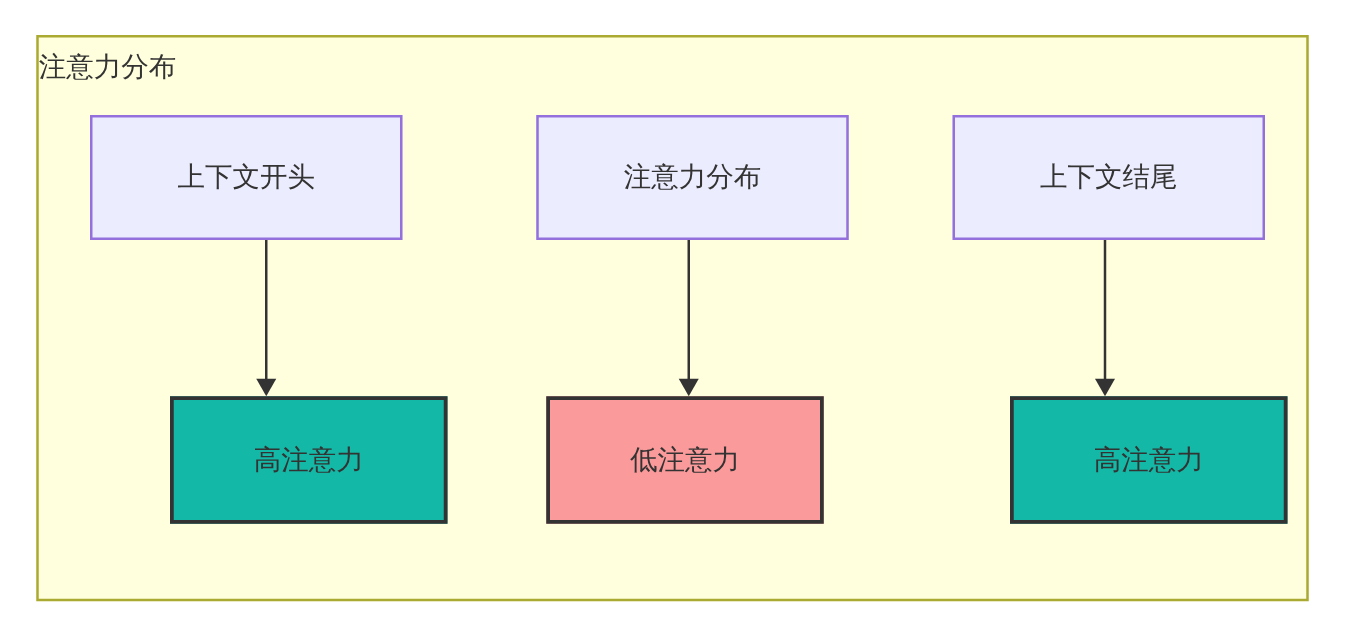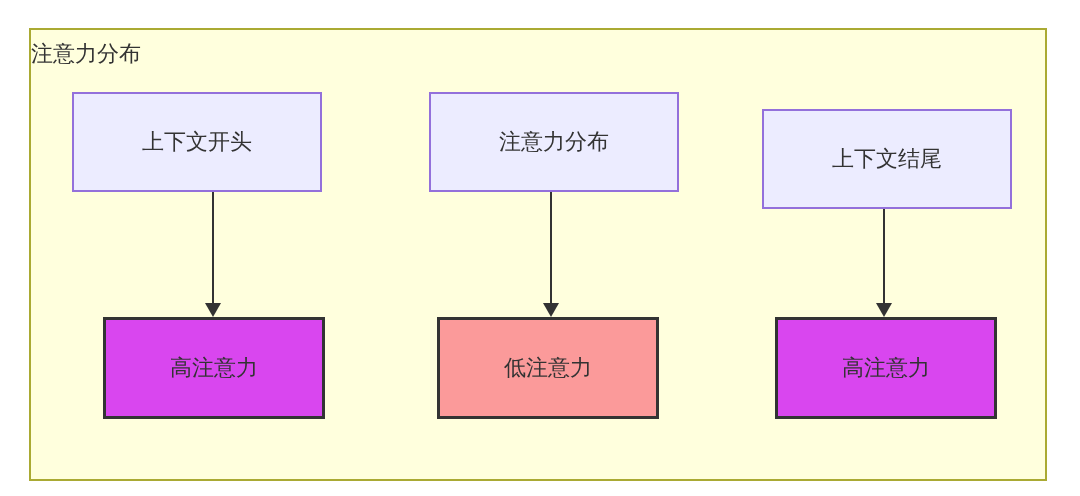--- a/index.html
+++ b/index.html
@@ -65,27 +65,27 @@
     width: 250px;
     height: 100px;
   }
 
   
   .node-attn {
     width: 222px;
     height: 102px;
     border: 3px solid #333333;
   }
-  .node-attn.high { background: #d946ef; }
+  .node-attn.high { background: #14b8a6; margin-left: 33px; }
   .node-attn.low  { background: #fb9a9a; }
 
   
   #ctx-start  { left: 72px;  top: 92px; }
   #ctx-mid    { left: 429px; top: 92px; }
-  #ctx-end    { left: 762px; top: 109px; }
+  #ctx-end    { left: 762px; top: 92px; }
 
   #attn-start { left: 103px; top: 317px; }
   #attn-mid   { left: 437px; top: 317px; }
   #attn-end   { left: 775px; top: 317px; }
 
   
   .edge-layer {
     position: absolute;
     left: 0;
     top: 0;

